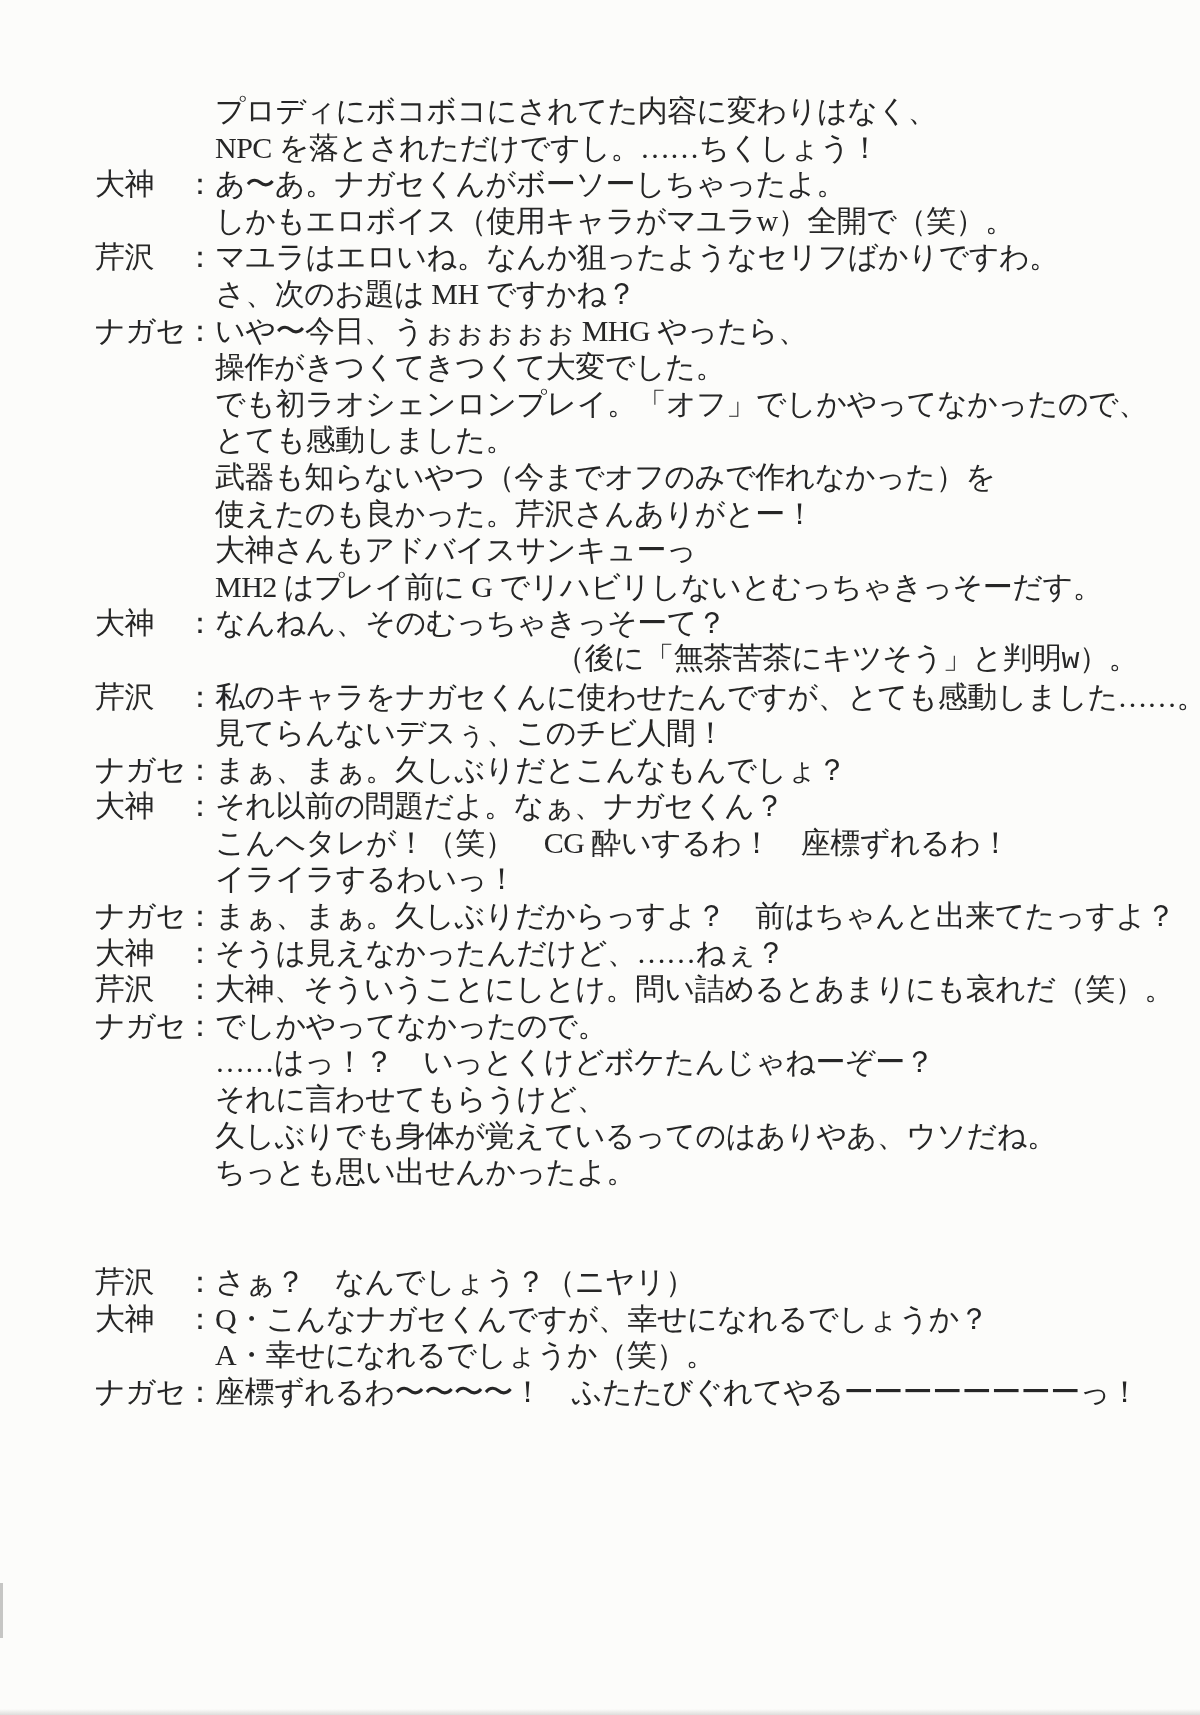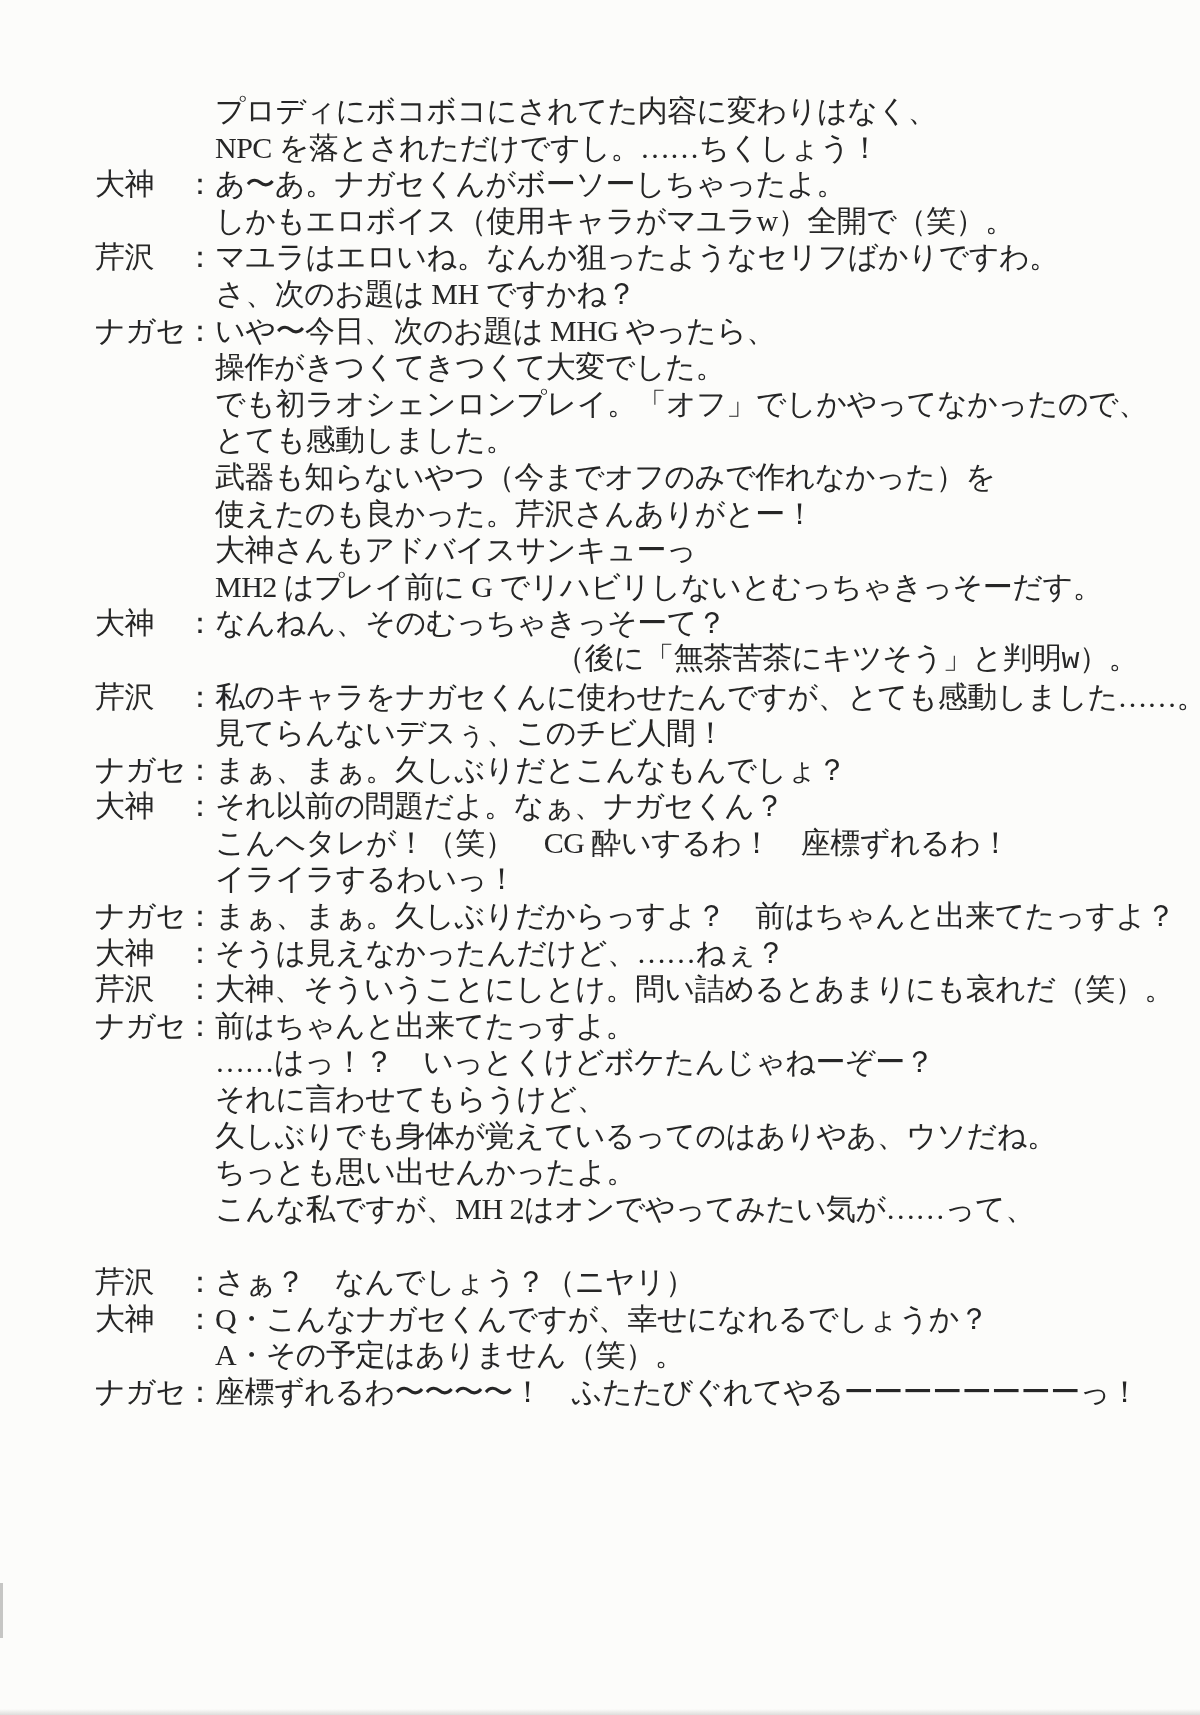--- a/index.html
+++ b/index.html
@@ -74,21 +74,21 @@
     <span class="text">マユラはエロいね。なんか狙ったようなセリフばかりですわ。</span>
   </div>
       <div class="line">
     <span class="speaker"></span>
     <span class="colon"></span>
     <span class="text">さ、次のお題は MH ですかね？</span>
   </div>
       <div class="line">
     <span class="speaker">ナガセ</span>
     <span class="colon">：</span>
-    <span class="text">いや〜今日、次のお題は MHG やったら、</span>
+    <span class="text">いや〜今日、うぉぉぉぉぉ MHG やったら、</span>
   </div>
       <div class="line">
     <span class="speaker"></span>
     <span class="colon"></span>
     <span class="text">操作がきつくてきつくて大変でした。</span>
   </div>
       <div class="line">
     <span class="speaker"></span>
     <span class="colon"></span>
     <span class="text">でも初ラオシェンロンプレイ。「オフ」でしかやってなかったので、</span>
@@ -169,21 +169,21 @@
     <span class="text">そうは見えなかったんだけど、……ねぇ？</span>
   </div>
       <div class="line">
     <span class="speaker">芹沢</span>
     <span class="colon">：</span>
     <span class="text">大神、そういうことにしとけ。問い詰めるとあまりにも哀れだ（笑）。</span>
   </div>
       <div class="line">
     <span class="speaker">ナガセ</span>
     <span class="colon">：</span>
-    <span class="text">前はちゃんと出来てたっすよ。</span>
+    <span class="text">でしかやってなかったので。</span>
   </div>
       <div class="line">
     <span class="speaker"></span>
     <span class="colon"></span>
     <span class="text">……はっ！？　いっとくけどボケたんじゃねーぞー？</span>
   </div>
       <div class="line">
     <span class="speaker"></span>
     <span class="colon"></span>
     <span class="text">それに言わせてもらうけど、</span>
@@ -194,40 +194,39 @@
     <span class="text">久しぶりでも身体が覚えているってのはありやあ、ウソだね。</span>
   </div>
       <div class="line">
     <span class="speaker"></span>
     <span class="colon"></span>
     <span class="text">ちっとも思い出せんかったよ。</span>
   </div>
       <div class="line">
     <span class="speaker"></span>
     <span class="colon"></span>
-    <span class="text">こんな私ですが、MH 2はオンでやってみたい気が……って、</span>
   </div>
       <div class="line">
     <span class="speaker"></span>
     <span class="colon"></span>
   </div>
       <div class="line">
     <span class="speaker">芹沢</span>
     <span class="colon">：</span>
     <span class="text">さぁ？　なんでしょう？（ニヤリ）</span>
   </div>
       <div class="line">
     <span class="speaker">大神</span>
     <span class="colon">：</span>
     <span class="text">Q・こんなナガセくんですが、幸せになれるでしょうか？</span>
   </div>
       <div class="line">
     <span class="speaker"></span>
     <span class="colon"></span>
-    <span class="text">A・その予定はありません（笑）。</span>
+    <span class="text">A・幸せになれるでしょうか（笑）。</span>
   </div>
       <div class="line">
     <span class="speaker">ナガセ</span>
     <span class="colon">：</span>
     <span class="text">座標ずれるわ〜〜〜〜！　ふたたびぐれてやるーーーーーーーーっ！</span>
   </div>
     </div>
   <div class="edge-left"></div>
   <div class="edge-bottom"></div>
 </div>

